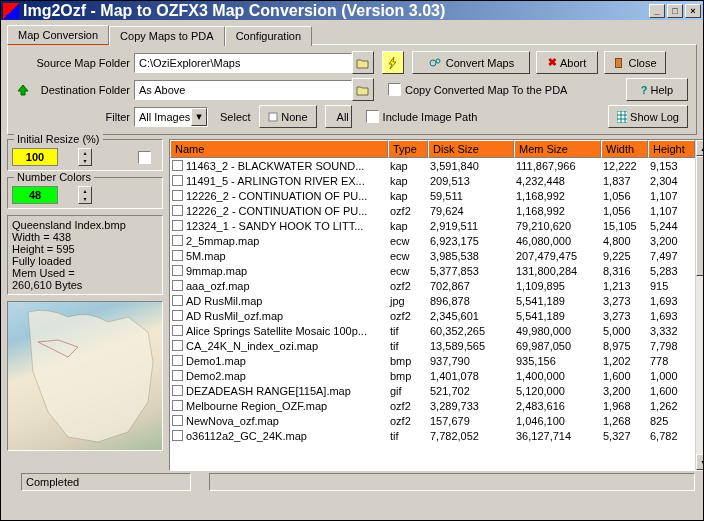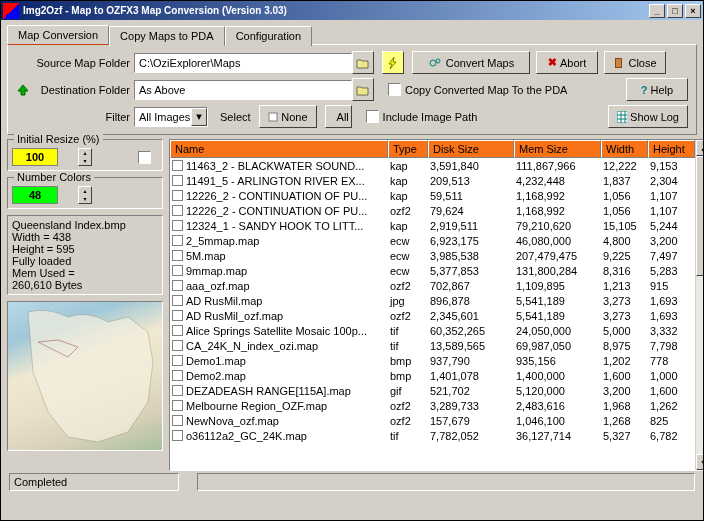--- a/index.html
+++ b/index.html
@@ -1,19 +1,19 @@
 <!DOCTYPE html>
 <html><head>
 <meta charset="utf-8">
 <style>
 * { box-sizing: border-box; margin: 0; padding: 0; font-family: "MS Sans Serif", Tahoma, Arial, sans-serif; font-size: 11px; }
 body { background: #d4d0c8; width: 704px; height: 521px; overflow: hidden; border: 1px solid #000; }
 .titlebar { background: linear-gradient(to right, #0a246a, #a6caf0); color: #fff; height: 19px; display: flex; align-items: center; padding: 0 2px; }
 .titlebar .icon { width: 16px; height: 16px; margin-right: 4px; background: linear-gradient(135deg, #f00 50%, #00f 50%); }
-.titlebar .title { flex: 1; font-weight: bold; font-size: 10px; }
+.titlebar .title { flex: 1; font-weight: bold; font-size: 16px; }
 .titlebar .winbtn { width: 16px; height: 14px; background: #d4d0c8; border: 1px solid #fff; border-right-color: #404040; border-bottom-color: #404040; margin-left: 2px; display: flex; align-items: center; justify-content: center; font-family: Arial; font-size: 9px; font-weight: bold; color: #000; cursor: pointer; }
 .tabs { display: flex; padding: 4px 6px 0 6px; border-bottom: none; }
 .tab { padding: 3px 10px; background: #d4d0c8; border: 1px solid #fff; border-right-color: #808080; border-bottom: none; margin-right: 0; cursor: pointer; position: relative; }
 .tab.active { border-bottom: 1px solid #c2410c; z-index: 2; top: 1px; }
 .tab:not(.active) { border-top-color: #fff; top: 2px; }
 .panel { margin: 0 6px 4px 6px; border: 1px solid #fff; border-top-color: #fff; border-left-color: #fff; border-right-color: #808080; border-bottom-color: #808080; padding: 6px 8px; background: #d4d0c8; }
 .row { display: flex; align-items: center; margin-bottom: 4px; }
 .lbl { text-align: right; padding-right: 4px; }
 .textin { flex: 1; background: #fff; border: 1px solid #808080; border-right-color: #fff; border-bottom-color: #fff; height: 20px; padding: 2px 4px; display: flex; align-items: center; }
 .btn { background: #d4d0c8; border: 1px solid #fff; border-right-color: #404040; border-bottom-color: #404040; height: 23px; padding: 0 8px; display: inline-flex; align-items: center; cursor: pointer; white-space: nowrap; }
@@ -42,21 +42,21 @@
 .c-name { width: 218px; overflow: hidden; white-space: nowrap; }
 .c-type { width: 40px; padding-left: 4px; }
 .c-disk { width: 86px; text-align: left; padding-left: 4px; }
 .c-mem { width: 87px; text-align: left; padding-left: 4px; }
 .c-width { width: 47px; text-align: left; padding-left: 4px; }
 .c-height { width: 47px; text-align: left; padding-left: 4px; }
 .scroll { width: 16px; background: #d4d0c8; display: flex; flex-direction: column; border-left: 1px solid #d4d0c8; }
 .scroll .sbtn { height: 16px; background: #d4d0c8; border: 1px solid #fff; border-right-color: #404040; border-bottom-color: #404040; display: flex; align-items: center; justify-content: center; font-size: 7px; }
 .scroll .strack { flex: 1; background: repeating-conic-gradient(#d4d0c8 0% 25%, #fff 0% 50%) 50% / 2px 2px; }
 .scroll .sthumb { width: 14px; height: 120px; background: #d4d0c8; border: 1px solid #fff; border-right-color: #404040; border-bottom-color: #404040; }
-.status { display: flex; padding: 2px 8px; gap: 18px; }
+.status { display: flex; padding: 2px 8px; gap: 18px; margin-left: 12px; }
 .status div { border: 1px solid #808080; border-right-color: #fff; border-bottom-color: #fff; height: 18px; padding: 2px 4px; }
 svg { display: block; }
 </style>
 </head>
 <body>
 
 <div class="titlebar">
   <div class="icon"></div>
   <div class="title">Img2Ozf - Map to OZFX3 Map Conversion (Version 3.03)</div>
   <div class="winbtn">_</div>
@@ -315,21 +315,21 @@
             <div class="c-disk">2,345,601</div>
             <div class="c-mem">5,541,189</div>
             <div class="c-width">3,273</div>
             <div class="c-height">1,693</div>
           </div>
           <div class="lrow">
             <div class="cb"></div>
             <div class="c-name" style="width:200px">Alice Springs Satellite Mosaic 100p...</div>
             <div class="c-type">tif</div>
             <div class="c-disk">60,352,265</div>
-            <div class="c-mem">24,050,000</div>
+            <div class="c-mem">49,980,000</div>
             <div class="c-width">5,000</div>
             <div class="c-height">3,332</div>
           </div>
           <div class="lrow">
             <div class="cb"></div>
             <div class="c-name" style="width:200px">CA_24K_N_index_ozi.map</div>
             <div class="c-type">tif</div>
             <div class="c-disk">13,589,565</div>
             <div class="c-mem">69,987,050</div>
             <div class="c-width">8,975</div>

